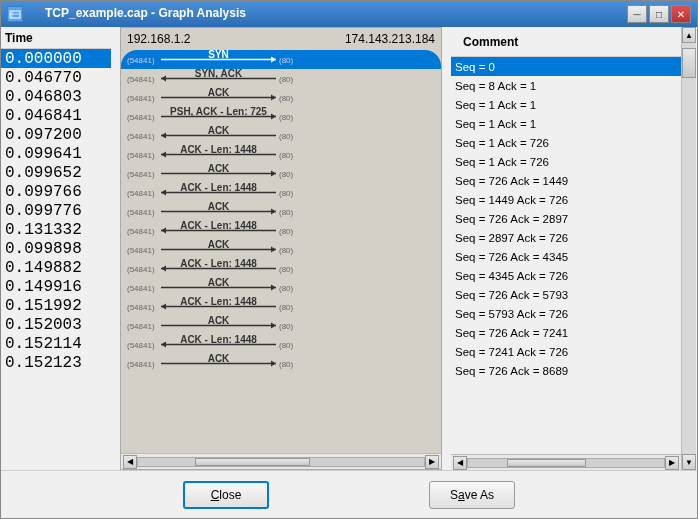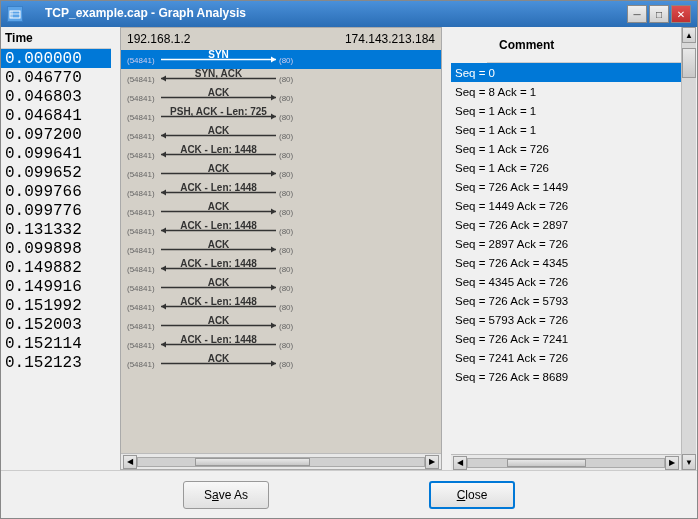--- a/index.html
+++ b/index.html
@@ -156,25 +156,24 @@
     .right-panel {
       width: 230px;
       flex-shrink: 0;
       display: flex;
       flex-direction: column;
     }
 
     .comment-header {
       font-weight: 600;
       padding: 2px 12px;
-      height: 36px;
+      height: 30px;
       display: flex;
       align-items: center;
       border-bottom: 1px solid #ccc;
-      margin-left: 36px;
     }
 
     .comment-list {
       flex: 1;
       overflow-y: hidden;
     }
 
     .comment-item {
       padding: 1px 4px;
       height: 19px;
@@ -260,20 +259,21 @@
       flex-direction: column;
       width: 16px;
       background: #f0f0f0;
       border-left: 1px solid #bbb;
     }
 
     .diagram-wrapper {
       position: relative;
       flex: 1;
       overflow: hidden;
+      border-radius: 16px;
     }
 
     .diagram-rows-container {
       position: absolute;
       top: 0; left: 0; right: 0; bottom: 0;
     }
 
     .h-scroll-area {
       height: 16px;
       background: #e8e8e8;
@@ -565,20 +565,20 @@
         <div class="scrollbar-btn">▲</div>
         <div class="scrollbar-track">
           <div class="scrollbar-thumb"></div>
         </div>
         <div class="scrollbar-btn">▼</div>
       </div>
     </div>
   </div>
 
   <div class="bottom-bar">
+    <div class="dialog-btn close-dialog-btn">
+      <span><span style="text-decoration:underline;">C</span>lose</span>
+    </div>
     <div class="dialog-btn">
       <span>S<span style="text-decoration:underline;">a</span>ve As</span>
     </div>
-    <div class="dialog-btn close-dialog-btn">
-      <span><span style="text-decoration:underline;">C</span>lose</span>
-    </div>
   </div>
 </div>
 
 </body></html>

